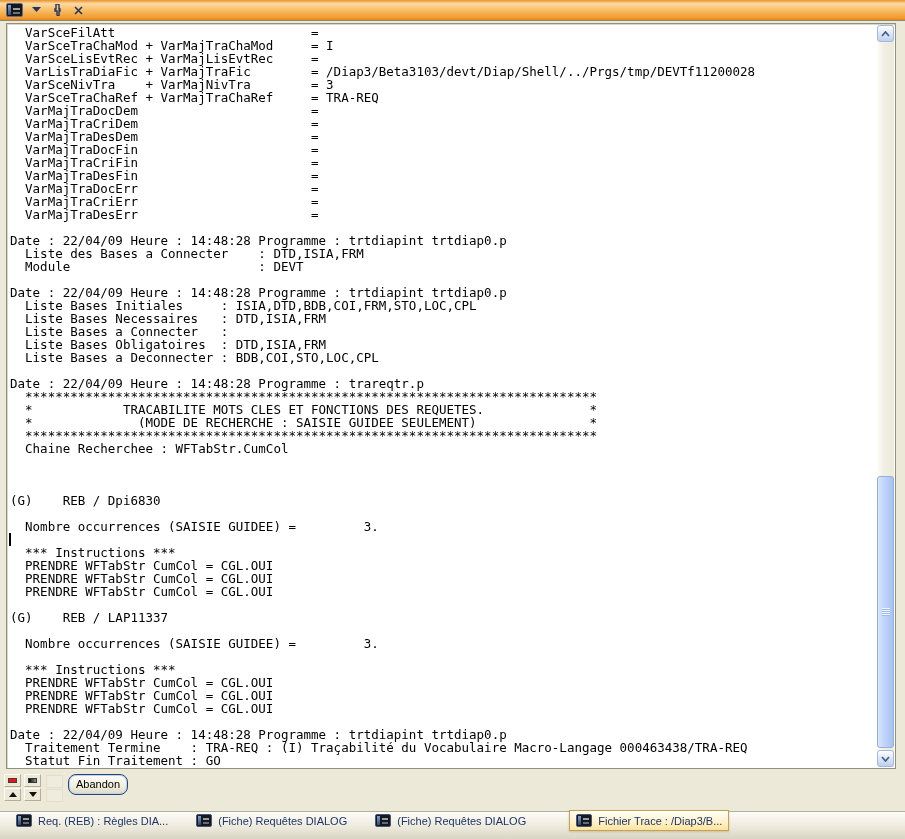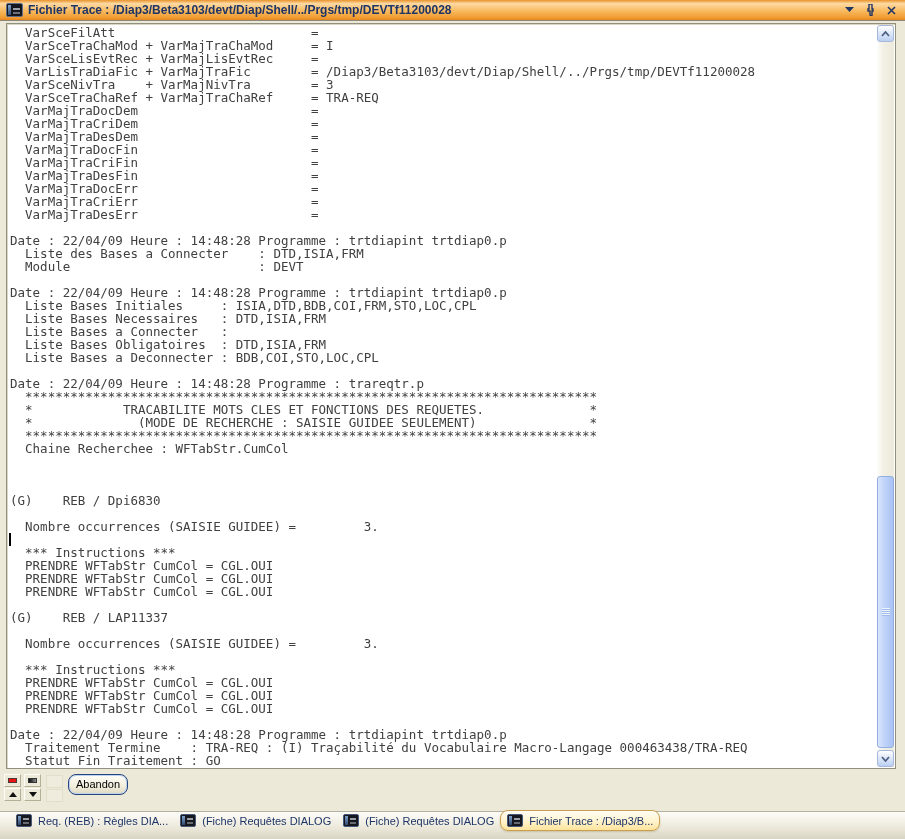--- a/index.html
+++ b/index.html
@@ -41,21 +41,21 @@
   
   .trace-panel {
     position:absolute; left:6px; top:23px; width:890px; height:746px;
     background:#fff; border:1px solid #91907f;
     box-shadow:inset 1px 1px 0 #d9d6c6;
   }
   .trace-pre {
     position:absolute; left:0; top:0; right:19px; bottom:0;
     margin:0; padding:2px 0 0 3px; overflow:hidden;
     font-family:"DejaVu Sans Mono","Liberation Mono",monospace;
-    font-size:12.5px; line-height:13px; color:#404040; white-space:pre;
+    font-size:12.5px; line-height:13px; color:#000000; white-space:pre;
   }
   .caret { position:absolute; left:2px; top:509px; width:2px; height:13px; background:#000; }
 
   
   .scrollbar {
     position:absolute; top:1px; right:1px; bottom:1px; width:17px;
     background:linear-gradient(90deg,#fdfdfa,#f2efe4 40%,#eceadb);
   }
   .sb-btn {
     position:absolute; left:0; width:17px; height:17px; border-radius:3px;
@@ -96,30 +96,31 @@
     border:1px solid #26447e; border-radius:8px;
     box-shadow:inset 0 0 0 1px #bcd2ee;
     font-size:11px; color:#000; text-align:center; line-height:19px;
   }
 
   
   .taskbar {
     position:absolute; left:0; bottom:0; width:905px; height:28px;
     background:linear-gradient(#fdfcf8,#ebe8da 60%,#d9d5c4);
     border-top:1px solid #b3b0a0;
-    display:flex; align-items:center; padding:2px 0 12px 10px;
+    display:flex; align-items:center; gap:16px; padding:2px 0 12px 10px;
   }
   .task-tab {
     display:flex; align-items:center; gap:6px; height:21px; padding:0 6px;
     font-size:11px; color:#1e3566; white-space:nowrap;
   }
   .task-tab.active {
     background:linear-gradient(#fffef6,#fff3cd 55%,#ffe39a);
-    border:1px solid #c9a052; border-radius:8px;
+    border:1px solid #c9a052; border-radius:0;
     box-shadow:0 1px 2px rgba(120,90,20,.25);
+    margin-left:21px;
   }
   .tab-icon {
     width:16px; height:13px; position:relative; flex:0 0 auto;
     background:#17171f; border:1px solid #46587a; border-radius:2px;
   }
   .tab-icon::before {
     content:""; position:absolute; left:1px; top:1px; bottom:1px; width:3px;
     background:linear-gradient(#7ea0c8,#314970);
   }
   .tab-icon::after {
@@ -127,21 +128,20 @@
     background:#989ea6; box-shadow:0 4px 0 #676c72;
   }
 
   svg.glyph { display:block; }
 </style>
 </head>
 <body>
 
 <div class="caption">
   <div class="mini-app-icon"></div>
-  <div class="caption-title">Fichier Trace : /Diap3/Beta3103/devt/Diap/Shell/../Prgs/tmp/DEVTf11200028</div>
   <div class="cap-btn">
     <svg class="glyph" width="9" height="6" viewBox="0 0 9 6">
         <path d="M0 0h9L4.5 5z" fill="#1e3566"></path>
       </svg>
   </div>
   <div class="cap-btn">
     <svg class="glyph" width="9" height="12" viewBox="0 0 9 12">
       <path d="M3 0h3v5h1v2H6v5H5l-1-1V7H2V5h1z" fill="none" stroke="#1e3566" stroke-width="1.4"></path>
     </svg>
   </div>

